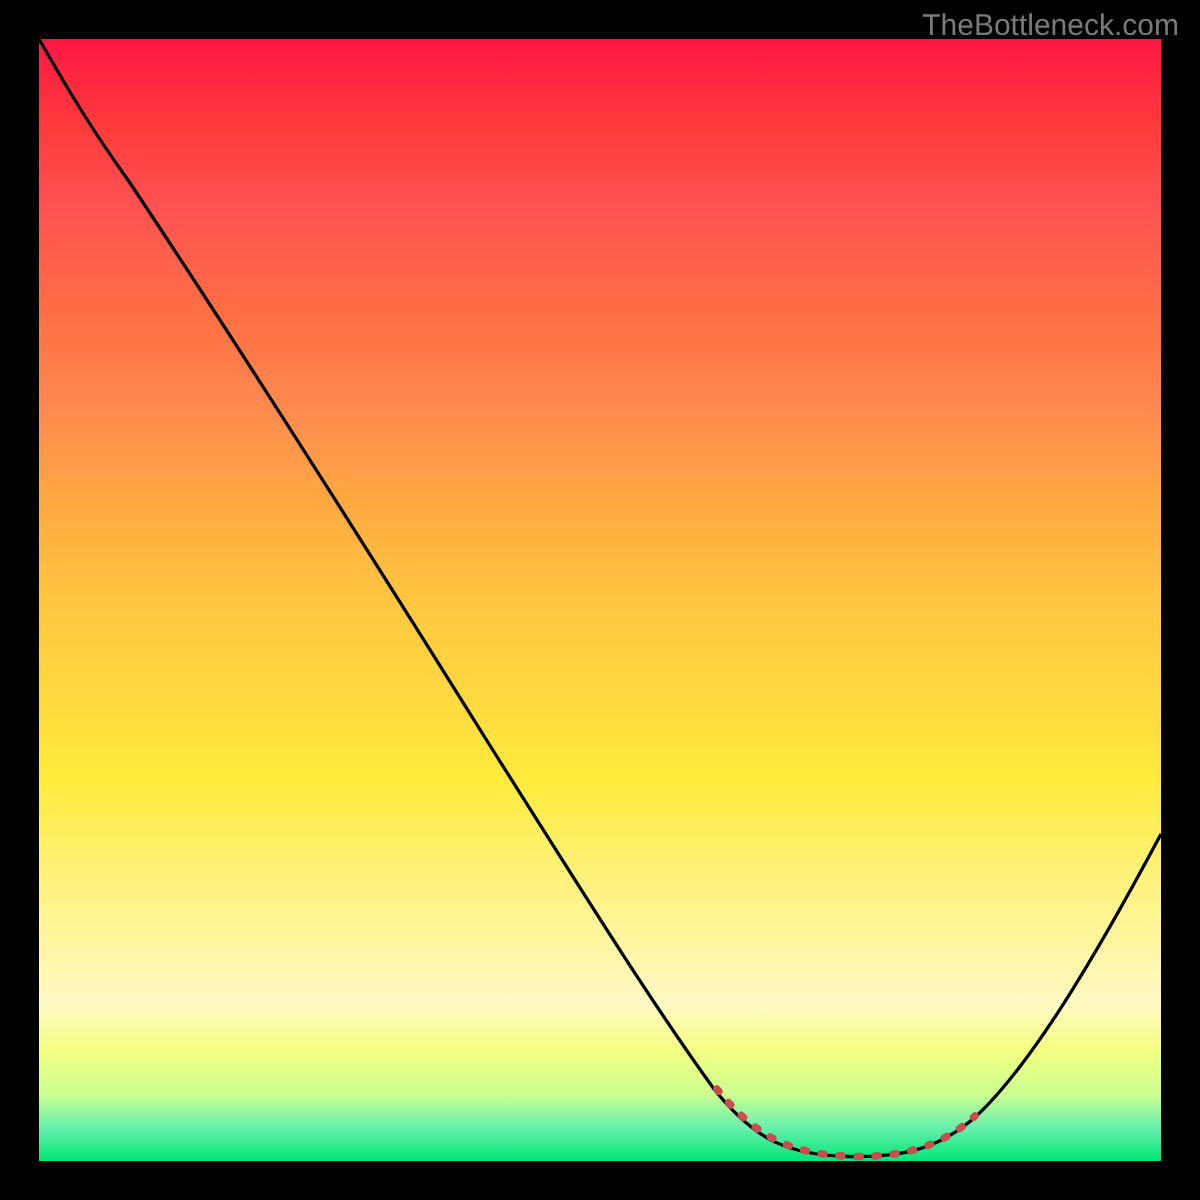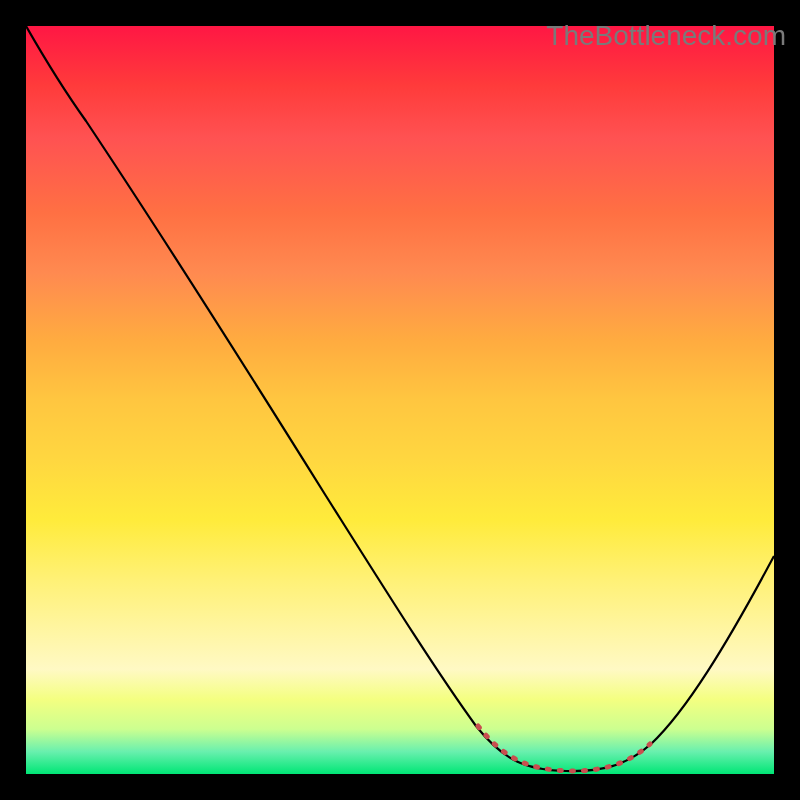--- a/index.html
+++ b/index.html
@@ -1,17 +1,17 @@
 <!DOCTYPE html>
 <html><head>
 <meta charset="utf-8">
 <style>
   * { margin: 0; padding: 0; box-sizing: border-box; }
   body { width: 800px; height: 800px; background: #000; position: relative; font-family: Arial, sans-serif; }
-  .watermark { position: absolute; top: 20px; right: 14px; color: #7a7a7a; font-size: 28px; font-weight: 400; z-index: 10; }
+  .watermark { position: absolute; top: 6px; right: 14px; color: #7a7a7a; font-size: 20px; font-weight: 400; z-index: 10; }
   .chart-container { position: absolute; top: 26px; left: 26px; width: 748px; height: 748px; }
   .gradient-bg { position: absolute; inset: 0; background: linear-gradient(to bottom,
       #ff1744 0%,
       #ff3b3b 8%,
       #ff5252 15%,
       #ff7043 25%,
       #ff8a50 33%,
       #ffab40 42%,
       #ffc640 50%,
       #ffd740 58%,

